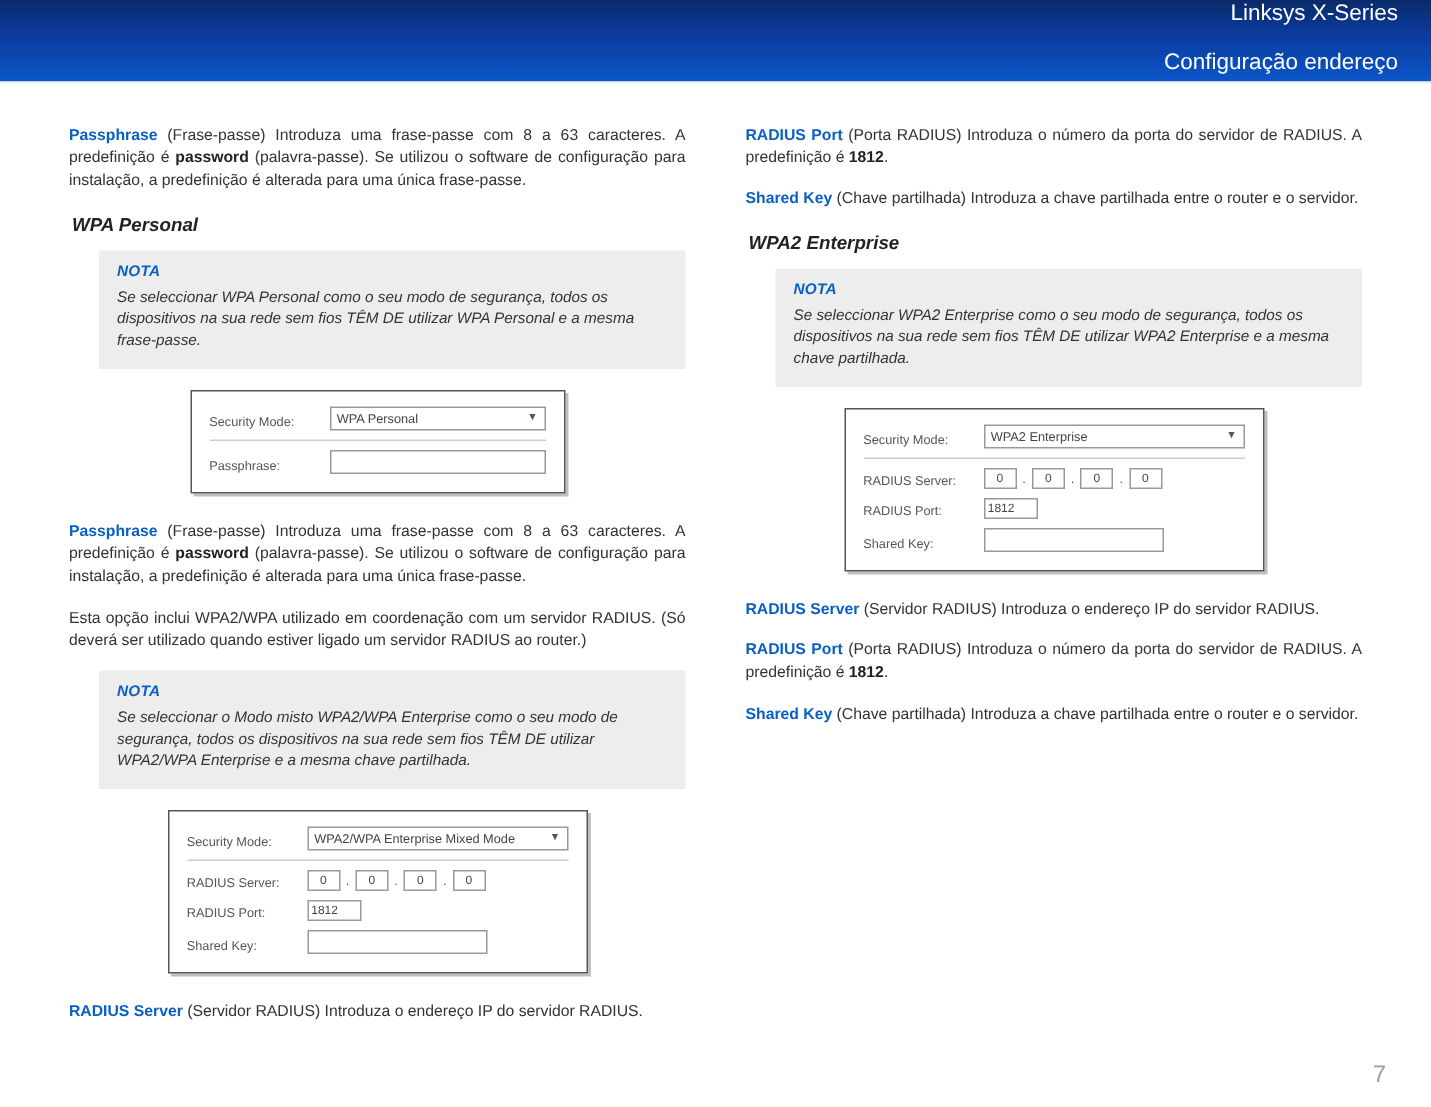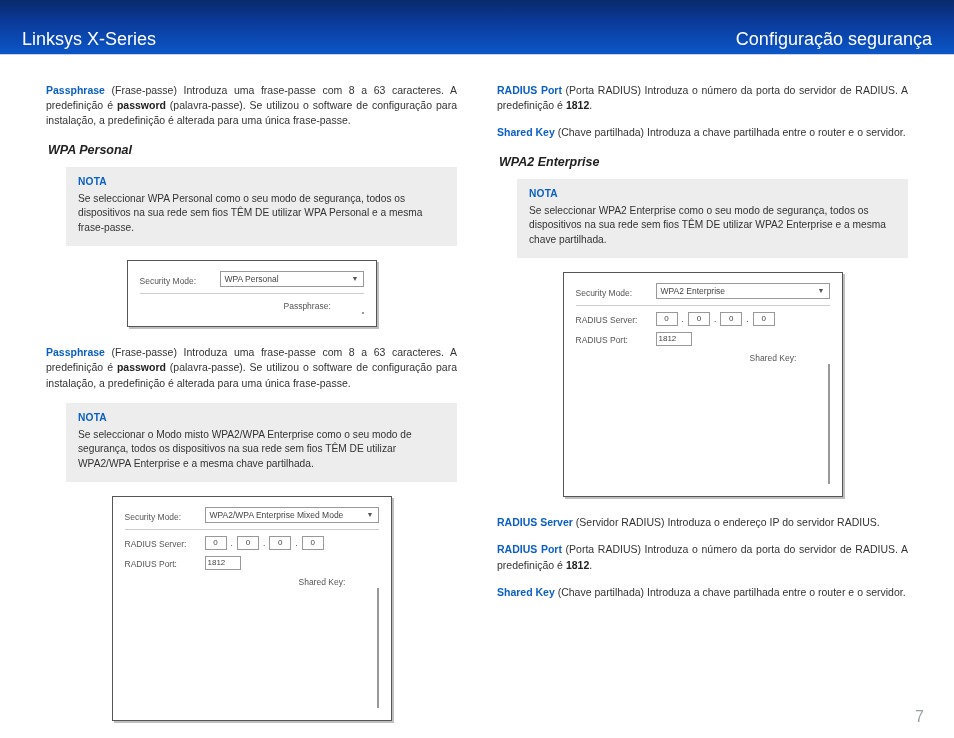--- a/index.html
+++ b/index.html
@@ -1,51 +1,51 @@
 <!DOCTYPE html>
 <html><head>
 <meta charset="utf-8">
 <style>
   * { box-sizing: border-box; margin: 0; padding: 0; }
   html, body { width: 954px; height: 738px; font-family: "Segoe UI", Arial, sans-serif; background: #fff; }
   .page { width: 954px; height: 738px; position: relative; background: #fff; overflow: hidden; }
-  .topbar { height: 54px; background: linear-gradient(to bottom, #0a2a6a 0%, #0b3a9a 40%, #0b56c8 100%); display: flex; align-items: flex-end; justify-content: space-between; padding: 0 22px 4px 22px; color: #fff; font-size: 18px; font-weight: 300; }
+  .topbar { height: 54px; background: linear-gradient(to bottom, #0a2a6a 0%, #0b3a9a 40%, #0b56c8 100%); display: flex; align-items: flex-end; justify-content: space-between; padding: 0 22px 4px 22px; color: #fff; font-size: 15px; font-weight: 300; flex-direction: column; }
   .topbar .left, .topbar .right { font-weight: 300; }
   .topline { height: 1px; background: #c9d3e4; }
   .cols { display: flex; gap: 40px; padding: 28px 46px 0 46px; font-size: 10.5px; color: #333; line-height: 1.45; }
   .col { flex: 1 1 0; text-align: justify; text-justify: inter-word; }
   .para { margin-bottom: 12px; }
   .b-blue { color: #0a5fc4; font-weight: 700; }
   .b-blk { font-weight: 700; color: #222; }
   h4.sec { font-style: italic; font-weight: 700; font-size: 12.5px; color: #222; margin: 10px 0 8px 2px; }
-  .nota { background: #ededed; padding: 8px 12px 10px 12px; margin: 0 0 14px 20px; font-size: 10.2px; text-align: left; text-justify: none; }
+  .nota { background: #ededed; padding: 8px 12px 10px 12px; margin: 0 0 14px 20px; font-size: 10.2px; text-align: left; text-justify: none; font-style: italic; }
   .nota .ntitle { color: #0a5fc4; font-weight: 700; letter-spacing: .2px; display: block; margin-bottom: 2px; }
   .shot { border: 1px solid #555; box-shadow: 2px 2px 0 #bfbfbf; background: #fff; padding: 10px 12px 12px 12px; margin: 0 auto 18px auto; font-family: Arial, sans-serif; color: #444; }
   .shot.s1 { width: 250px; }
   .shot.s2 { width: 280px; }
   .shot.s3 { width: 280px; }
   .srow { display: flex; align-items: flex-end; font-size: 8.5px; margin-bottom: 6px; }
-  .srow:last-child { margin-bottom: 0; flex-direction: column; }
+  .srow:last-child { margin-bottom: 0; }
   .slabel { width: 80px; color: #555; }
   .sdrop { flex: 1; border: 1px solid #999; height: 16px; display: flex; align-items: center; justify-content: space-between; padding: 0 4px; font-size: 8.5px; background: #fff; }
   .sdrop .tri { font-size: 7px; color: #555; }
   .sinput { border: 1px solid #999; height: 16px; flex: 1; background: #fff; }
   .sipgroup { display: flex; gap: 4px; align-items: center; }
   .sip { width: 22px; height: 14px; border: 1px solid #999; font-size: 8px; text-align: center; line-height: 12px; }
   .sport { width: 36px; height: 14px; border: 1px solid #999; font-size: 8px; text-align: left; padding-left: 2px; line-height: 12px; }
   .sdiv { border: 0; border-top: 1px solid #ccc; margin: 6px 0; }
   .pagenum { position: absolute; bottom: 12px; right: 30px; font-size: 16px; color: #9aa0a6; font-weight: 400; }
 </style>
 </head>
 <body>
 
 <div class="page">
   <div class="topbar">
     <span class="left">Linksys X-Series</span>
-    <span class="right">Configuração segurança</span>
+    <span class="right">Configuração endereço</span>
   </div>
   <div class="topline"></div>
 
   <div class="cols">
 
     <div class="col">
       <p class="para">
         <span class="b-blue">Passphrase</span><span>  (Frase-passe) Introduza uma frase-passe com 8 a 63 caracteres. A predefinição é </span><span class="b-blk">password</span><span> (palavra-passe). Se utilizou o software de configuração para instalação, a predefinição é alterada para uma única frase-passe.</span>
       </p>
 
@@ -68,20 +68,21 @@
         <div class="srow">
           <span class="slabel">Passphrase:</span>
           <div class="sinput"></div>
         </div>
       </div>
 
       <p class="para">
         <span class="b-blue">Passphrase</span><span>  (Frase-passe) Introduza uma frase-passe com 8 a 63 caracteres. A predefinição é </span><span class="b-blk">password</span><span> (palavra-passe). Se utilizou o software de configuração para instalação, a predefinição é alterada para uma única frase-passe.</span>
       </p>
 
+      <p class="para">Esta opção inclui WPA2/WPA utilizado em coordenação com um servidor RADIUS. (Só deverá ser utilizado quando estiver ligado um servidor RADIUS ao router.)</p>
 
       <div class="nota">
         <span class="ntitle">NOTA</span>
         <span>Se seleccionar o Modo misto WPA2/WPA Enterprise como o seu modo de segurança, todos os dispositivos na sua rede sem fios TÊM DE utilizar WPA2/WPA Enterprise e a mesma chave partilhada.</span>
       </div>
 
       <div class="shot s2">
         <div class="srow">
           <span class="slabel">Security Mode:</span>
           <div class="sdrop">

